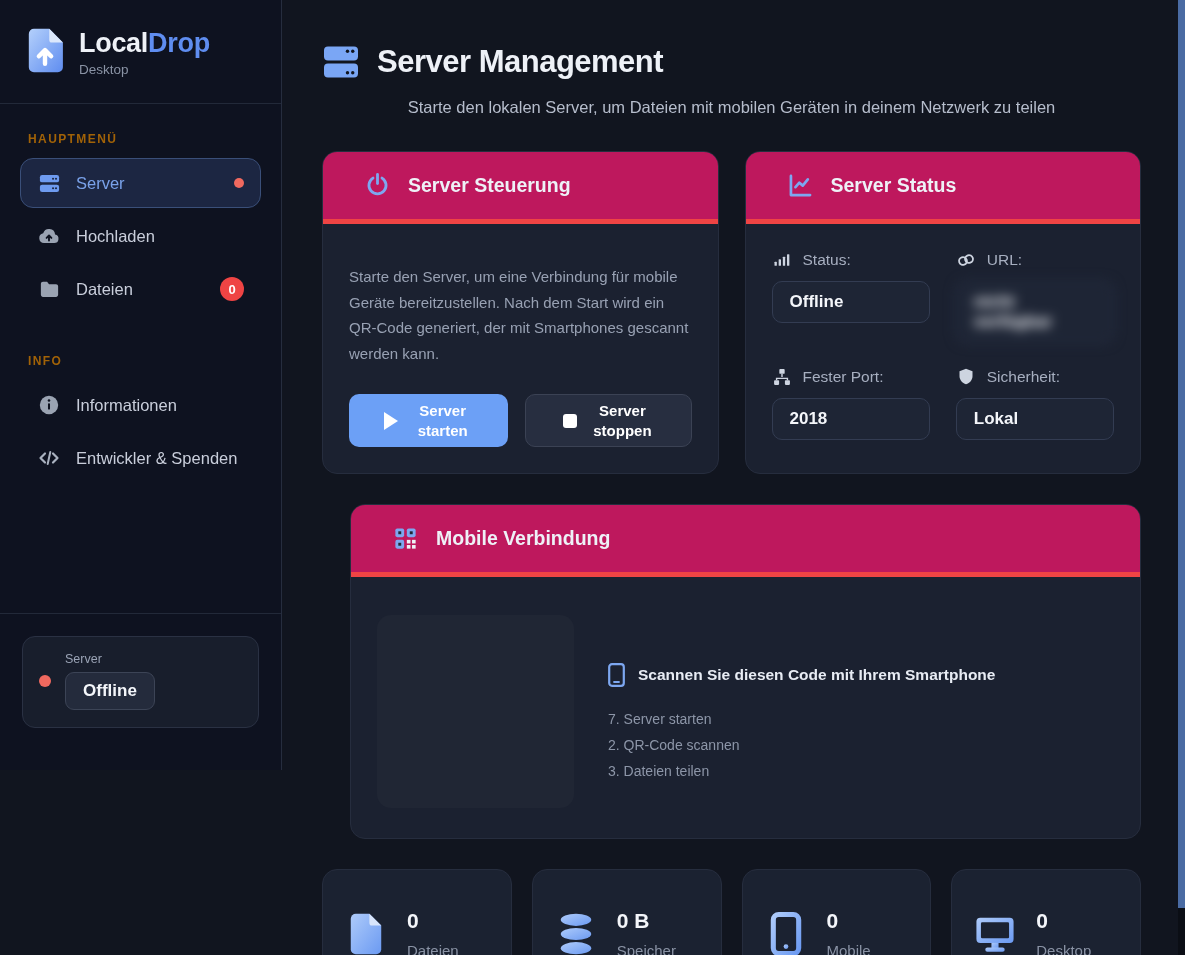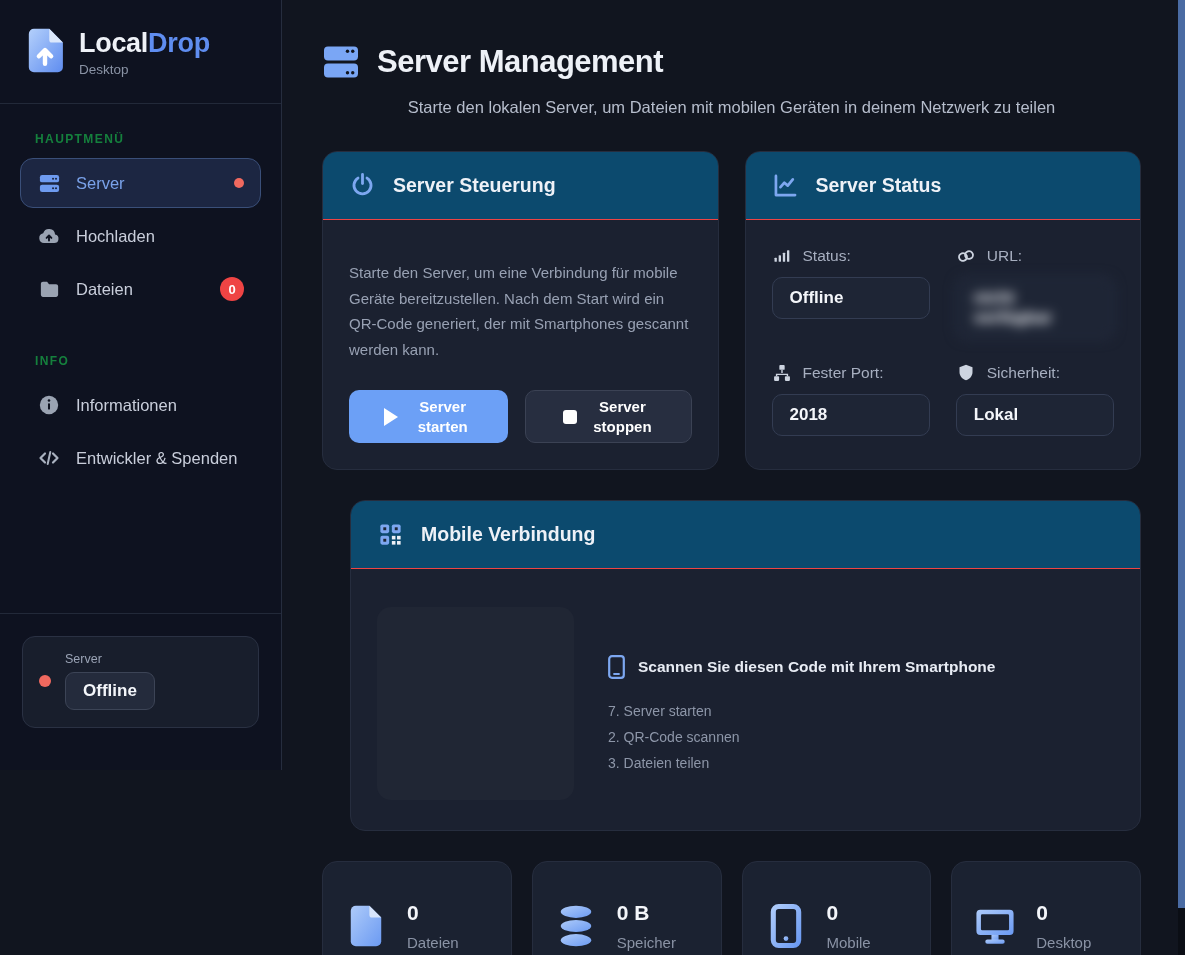--- a/index.html
+++ b/index.html
@@ -20,22 +20,22 @@
   .logo-block {
     padding:28px 24px 26px; border-bottom:1px solid #222939;
     display:flex; gap:13px; align-items:flex-start;
   }
   .logo-icon { width:42px; height:46px; flex-shrink:0; }
   .logo-title { font-size:27px; font-weight:700; letter-spacing:-0.3px; line-height:1.15; }
   .logo-title .accent { color:#5f8df0; }
   .logo-sub { font-size:13.5px; color:#8a93a5; margin-top:3px; }
   .nav { flex:1; padding:10px 20px 0; }
   .section-label {
-    font-size:12px; font-weight:700; letter-spacing:1.4px; color:#15803d;
-    margin:18px 15px 12px;
+    font-size:12px; font-weight:700; letter-spacing:1.4px; color:#a16207;
+    margin:18px 8px 12px;
   }
   .nav-item {
     height:50px; display:flex; align-items:center; gap:15px;
     padding:0 16px; border-radius:13px; margin-bottom:3px;
     color:#c9cedb; font-size:16.5px; cursor:pointer; border:1.5px solid transparent;
   }
   .nav-item .nicon { width:24px; height:24px; flex-shrink:0; display:flex; align-items:center; justify-content:center; }
   .nav-item.active {
     background:#1c2642; border:1.5px solid #3a4f79; color:#7aa2ea;
   }
@@ -61,22 +61,22 @@
   .main { flex:1; padding:44px 44px 0 40px; min-width:0; }
   .page-header { display:flex; align-items:center; gap:17px; }
   .page-header svg { width:38px; height:34px; }
   .page-title { font-size:31px; font-weight:700; letter-spacing:-0.5px; }
   .page-subtitle { margin-top:18px; font-size:16.5px; color:#b6bdcc;text-align:center; }
   .cards-row { display:grid; grid-template-columns:1fr 1fr; gap:26px; margin-top:34px; }
   .card {
     background:#1b2130; border:1px solid #262d3e; border-radius:15px; overflow:hidden;
   }
   .card-header {
-    background:#0c4a6e; border-bottom:1px solid #ef4444;
-    padding:20px 26px; display:flex; align-items:center; gap:17px;
+    background:#be185d; border-bottom:5px solid #ef4444;
+    padding:20px 41px; display:flex; align-items:center; gap:17px;
     font-size:19.5px; font-weight:700;
   }
   .card-header svg { width:27px; height:27px; flex-shrink:0; }
   .card-body { padding:26px; }
   .control-card .card-body { padding-top:40px; }
   .control-text { font-size:15px; line-height:1.7; color:#98a1b3; max-width:352px; }
   .btn-row { display:flex; gap:17px; margin-top:28px; }
   .btn {
     height:53px; border-radius:10px; display:flex; align-items:center; justify-content:center;
     gap:14px; font-weight:700; font-size:15px; color:#fff; cursor:pointer;

